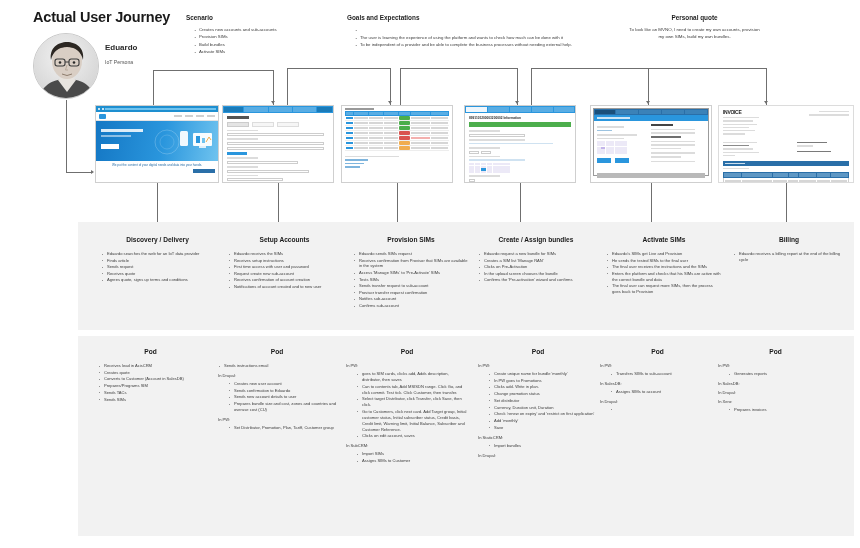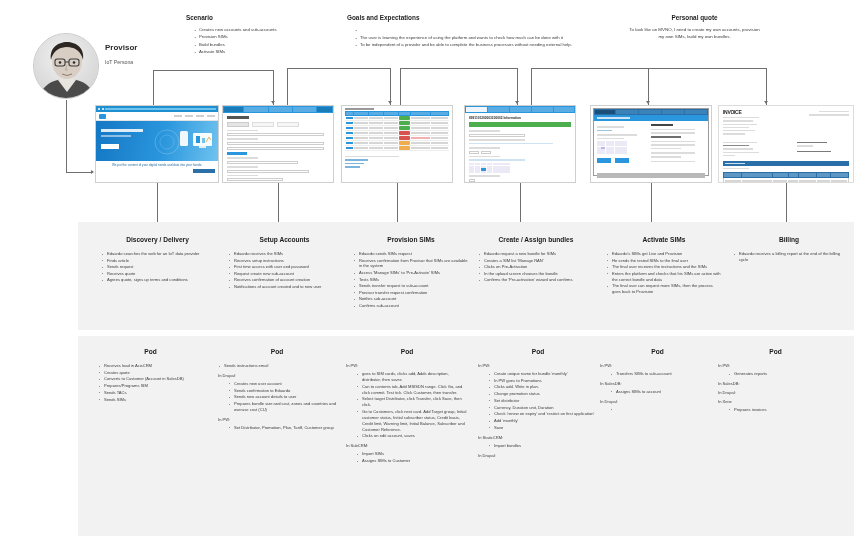--- a/index.html
+++ b/index.html
@@ -141,20 +141,21 @@
     font-size: 4.1px; color: #3c3c3c; margin: 4px 0 3px 0;
   }
   .sub-list { padding-left: 10px !important; }
   .pod-col ul li { line-height: 1.45; }
 </style>
 </head>
 <body>
 
 <div id="canvas">
 
+  <div class="page-title">Actual User Journey</div>
 
   <div class="avatar">
     <svg width="66" height="66" viewBox="0 0 66 66">
       <defs>
         <radialGradient id="bg" cx="45%" cy="35%" r="75%">
           <stop offset="0%" stop-color="#f2f2f2"></stop>
             <stop offset="100%" stop-color="#cfcfcf"></stop>
         </radialGradient>
       </defs>
       <rect width="66" height="66" fill="url(#bg)"></rect>
@@ -171,21 +172,21 @@
       <rect x="35" y="25" width="10" height="7" rx="2.2" fill="none" stroke="#3a3a3a" stroke-width="1.1"></rect>
       <line x1="31" y1="28" x2="35" y2="28" stroke="#3a3a3a" stroke-width="1"></line>
 
       <circle cx="26" cy="28.5" r="1.3" fill="#2a2a2a"></circle>
       <circle cx="40" cy="28.5" r="1.3" fill="#2a2a2a"></circle>
 
       <path d="M33 31 L31.5 36 L34 36" fill="none" stroke="#b5a697" stroke-width="0.9"></path>
       <path d="M28 40 Q33 43 38 40" fill="none" stroke="#8d7c6d" stroke-width="1"></path>
     </svg>
   </div>
-  <div class="persona-name">Provisor</div>
+  <div class="persona-name">Eduardo</div>
   <div class="persona-role">IoT Persona</div>
 
   <div class="blk scenario">
     <div class="blk-title">Scenario</div>
     <ul>
       <li>Creates new accounts and sub-accounts</li>
       <li>Provision SIMs</li>
       <li>Build bundles</li>
       <li>Activate SIMs</li>
     </ul>

